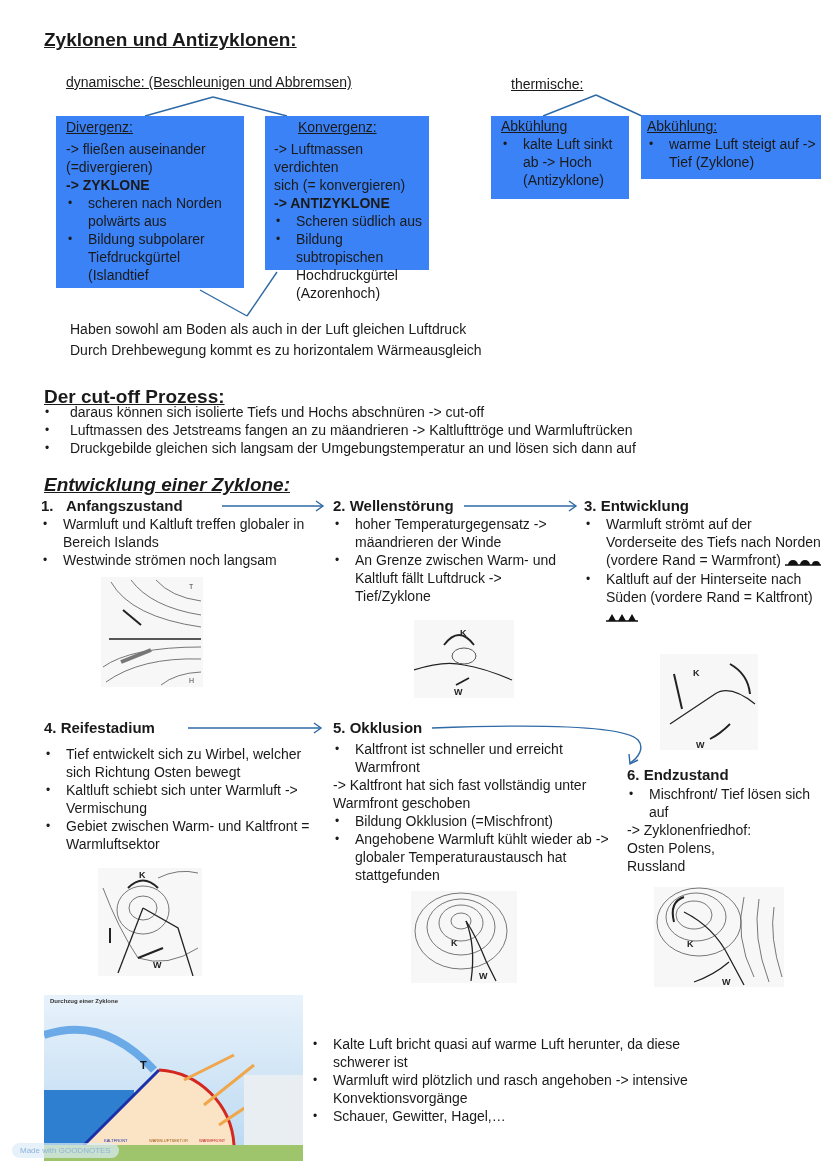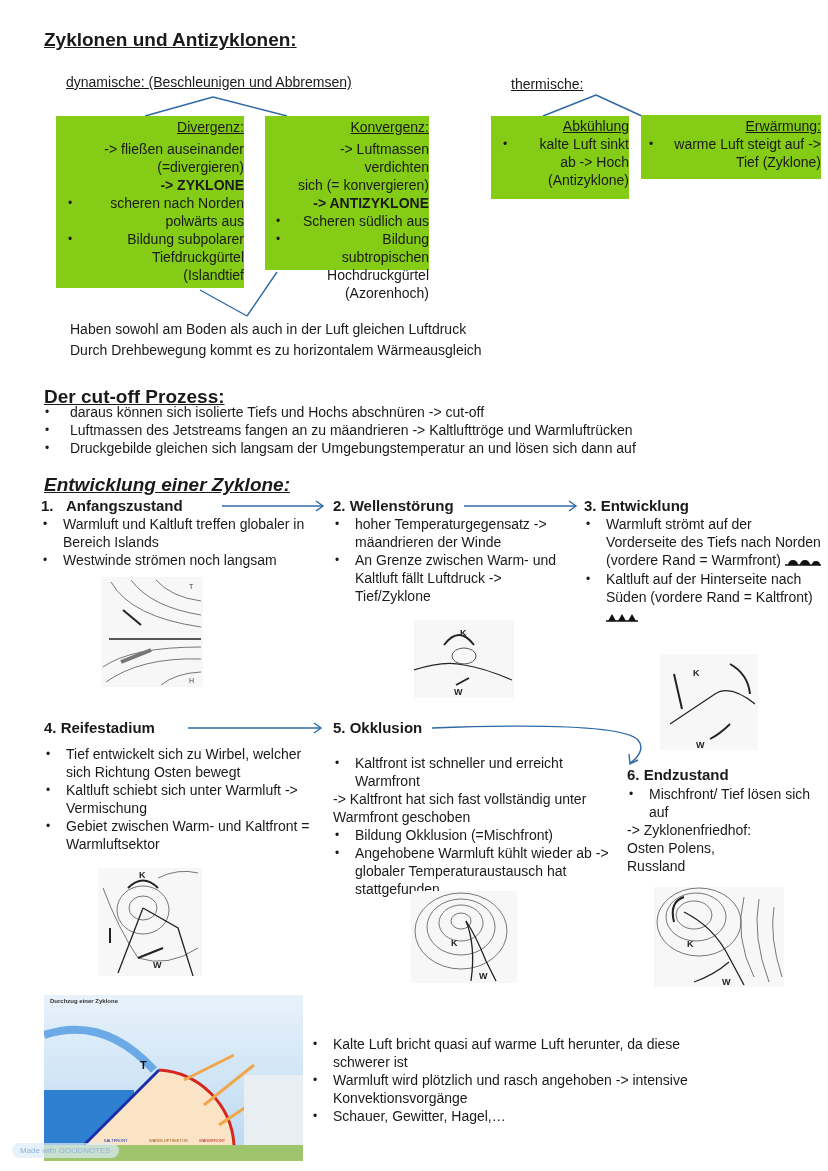--- a/index.html
+++ b/index.html
@@ -6,21 +6,21 @@
     body {
       width: 828px; height: 1171px; position: relative; overflow: hidden;
       background: #ffffff; color: #1a1a1a;
       font-family: "Liberation Sans", sans-serif;
     }
     .abs { position: absolute; }
     .h1 { font-weight: bold; font-size: 19px; text-decoration: underline; }
     .txt { font-size: 14px; line-height: 18px; }
     .u { text-decoration: underline; }
     .b { font-weight: bold; }
-    .box { background: #84cc16; text-align: right; }
+    .box { background: #3b82f6; }
     ul.bl { list-style: none; margin: 0; padding: 0; }
     ul.bl li { position: relative; padding-left: 22px; }
     ul.bl li::before { content: "•"; position: absolute; left: 2px; top: 0; font-size: 12px; }
     .lines { position: absolute; left: 0; top: 0; width: 828px; height: 1171px; pointer-events: none; }
     .step-title { font-weight: bold; font-size: 15px; }
     .sketch { background: #f7f7f7; }
     .watermark {
       font-size: 8px; color: #8fb3d9; background: rgba(220,235,248,0.7);
       padding: 3px 8px; border-radius: 8px;
     }
@@ -81,21 +81,21 @@
 <div class="abs txt u" style="left:511px; top:75px;">thermische:</div>
 
 <div class="abs box txt" style="left:491px; top:116px; width:138px; height:83px; padding:1px 0 0 10px; box-sizing:border-box;">
   <div class="u">Abkühlung</div>
   <ul class="bl">
       <li>kalte Luft sinkt ab -&gt; Hoch (Antizyklone)</li>
     </ul>
 </div>
 
 <div class="abs box txt" style="left:641px; top:115px; width:180px; height:64px; padding:2px 0 0 6px; box-sizing:border-box;">
-  <div class="u">Erwärmung:</div>
+  <div class="u">Abkühlung:</div>
   <ul class="bl">
       <li>warme Luft steigt auf -&gt; Tief (Zyklone)</li>
     </ul>
 </div>
 
 <div class="abs h1" style="left:44px; top:386px;">Der cut-off Prozess:</div>
 <ul class="abs bl txt" style="left:43px; top:403px; width:760px; padding-left:0;">
   <li style="padding-left:27px;">daraus können sich isolierte Tiefs und Hochs abschnüren -&gt; cut-off</li>
   <li style="padding-left:27px;">Luftmassen des Jetstreams fangen an zu mäandrieren -&gt; Kaltlufttröge und Warmluftrücken</li>
   <li style="padding-left:27px;">Druckgebilde gleichen sich langsam der Umgebungstemperatur an und lösen sich dann auf</li>
@@ -183,21 +183,21 @@
   <path d="M45,40 L80,60 L95,108" stroke="#222" fill="none" stroke-width="1.3"></path>
   <path d="M30,20 Q45,5 60,20" stroke="#222" fill="none" stroke-width="2"></path>
   <path d="M12,60 L12,75" stroke="#222" stroke-width="2"></path>
   <path d="M40,90 L65,80" stroke="#222" stroke-width="2"></path>
   <text x="41" y="10" font-size="9" font-weight="bold" fill="#222">K</text>
   <text x="55" y="100" font-size="9" font-weight="bold" fill="#222">W</text>
 </svg>
 
 <div class="abs txt" style="left:333px; top:719px; width:280px;">
   <div class="step-title"><span>5.</span> <span>Okklusion</span></div>
-  <ul class="bl" style="margin-top:17px;">
+  <ul class="bl" style="margin-top:3px;">
       <li>Kaltfront ist schneller und erreicht Warmfront</li>
     </ul>
   <div>-&gt; Kaltfront hat sich fast vollständig unter Warmfront geschoben</div>
   <ul class="bl">
     <li>Bildung Okklusion (=Mischfront)</li>
     <li>Angehobene Warmluft kühlt wieder ab -&gt; globaler Temperaturaustausch hat stattgefunden</li>
   </ul>
 </div>
 <svg class="abs sketch" style="left:411px; top:891px;" width="106" height="92">
   <g stroke="#555" fill="none" stroke-width="0.8">

